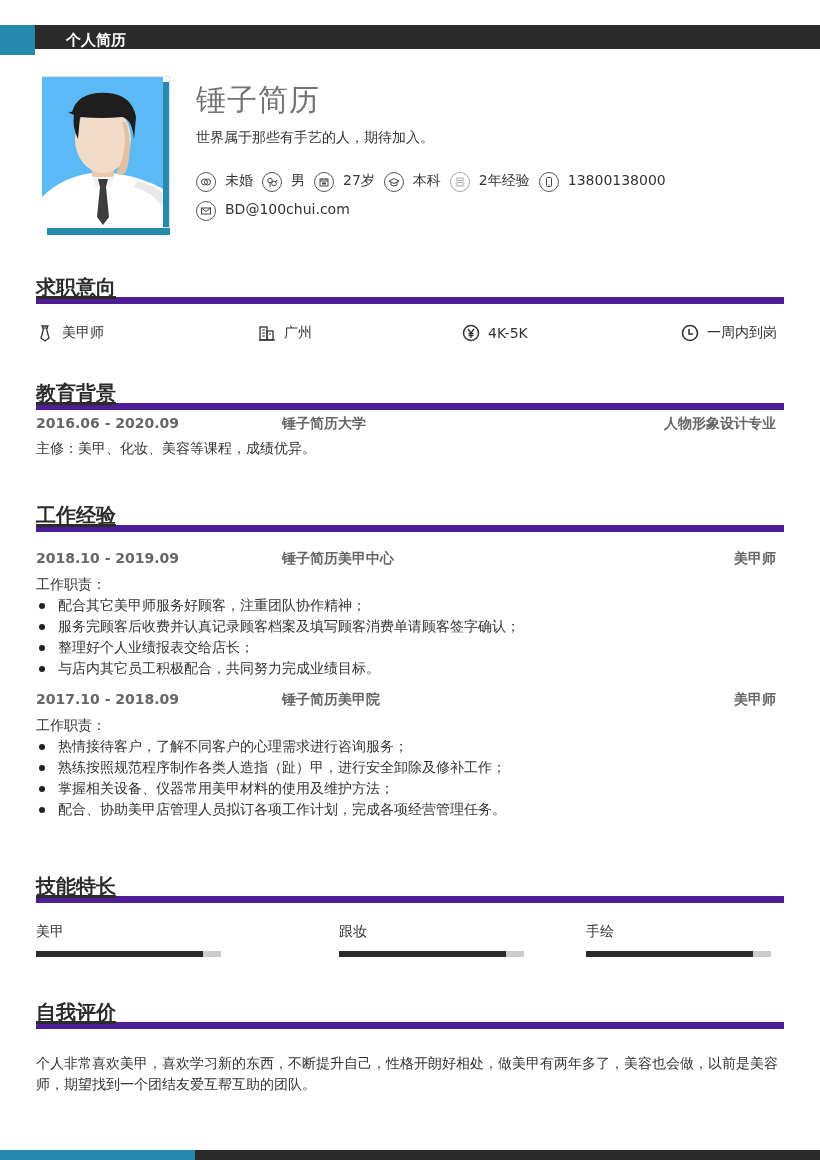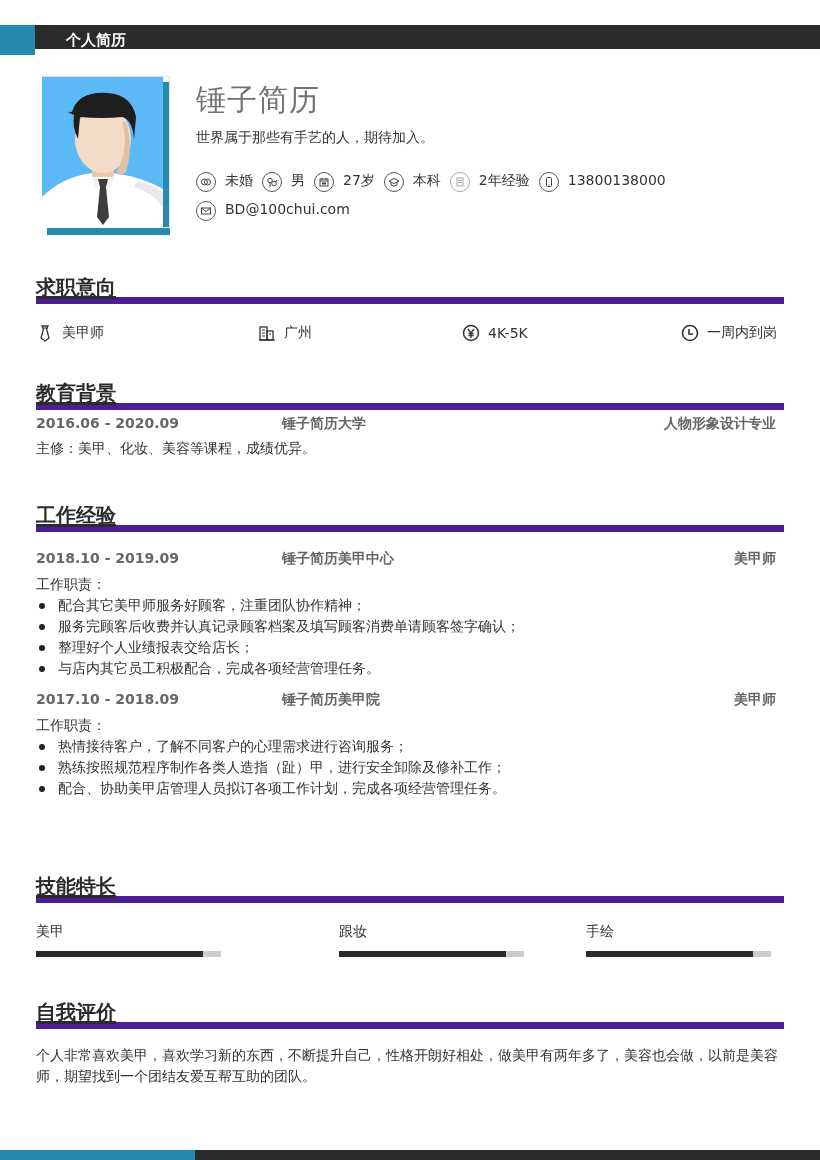--- a/index.html
+++ b/index.html
@@ -229,34 +229,35 @@
     <div class="entry-head">
       <span class="date">2018.10 - 2019.09</span>
       <span class="org">锤子简历美甲中心</span>
       <span class="role">美甲师</span>
     </div>
     <div class="text" style="margin-top:4px;">工作职责：</div>
     <ul class="duties">
       <li>配合其它美甲师服务好顾客，注重团队协作精神；</li>
       <li>服务完顾客后收费并认真记录顾客档案及填写顾客消费单请顾客签字确认；</li>
       <li>整理好个人业绩报表交给店长；</li>
-      <li>与店内其它员工积极配合，完成各项经营管理任务。</li>
+      <li>与店内其它员工积极配合，共同努力完成业绩目标。</li>
     </ul>
   </div>
 
   <div style="margin-top:12px;">
     <div class="entry-head">
       <span class="date">2017.10 - 2018.09</span>
       <span class="org">锤子简历美甲院</span>
       <span class="role">美甲师</span>
     </div>
     <div class="text" style="margin-top:4px;">工作职责：</div>
     <ul class="duties">
       <li>热情接待客户，了解不同客户的心理需求进行咨询服务；</li>
       <li>熟练按照规范程序制作各类人造指（趾）甲，进行安全卸除及修补工作；</li>
+      <li>掌握相关设备、仪器常用美甲材料的使用及维护方法；</li>
       <li>配合、协助美甲店管理人员拟订各项工作计划，完成各项经营管理任务。</li>
     </ul>
   </div>
 </div>
 
 <div class="section" style="top:873px;">
   <div class="sec-head">
     <div class="label">技能特长</div>
     <div class="bar"></div>
   </div>
@@ -280,18 +281,18 @@
         </div>
     </div>
   </div>
 </div>
 
 <div class="section" style="top:999px;">
   <div class="sec-head">
     <div class="label">自我评价</div>
     <div class="bar"></div>
   </div>
-  <div class="text" style="margin-top:16px;font-family:Liberation Serif, serif;">个人非常喜欢美甲，喜欢学习新的东西，不断提升自己，性格开朗好相处，做美甲有两年多了，美容也会做，以前是美容师，期望找到一个团结友爱互帮互助的团队。</div>
+  <div class="text" style="margin-top:24px;font-family:Liberation Serif, serif;">个人非常喜欢美甲，喜欢学习新的东西，不断提升自己，性格开朗好相处，做美甲有两年多了，美容也会做，以前是美容师，期望找到一个团结友爱互帮互助的团队。</div>
 </div>
 
 <div class="bottom-bar">
   <div class="accent"></div>
 </div>
 
 </body></html>

